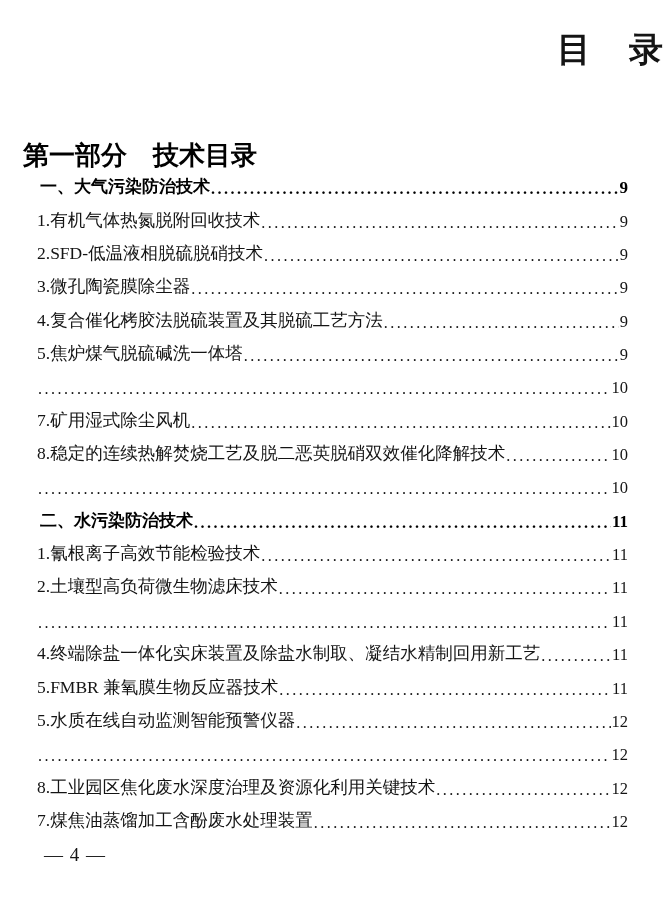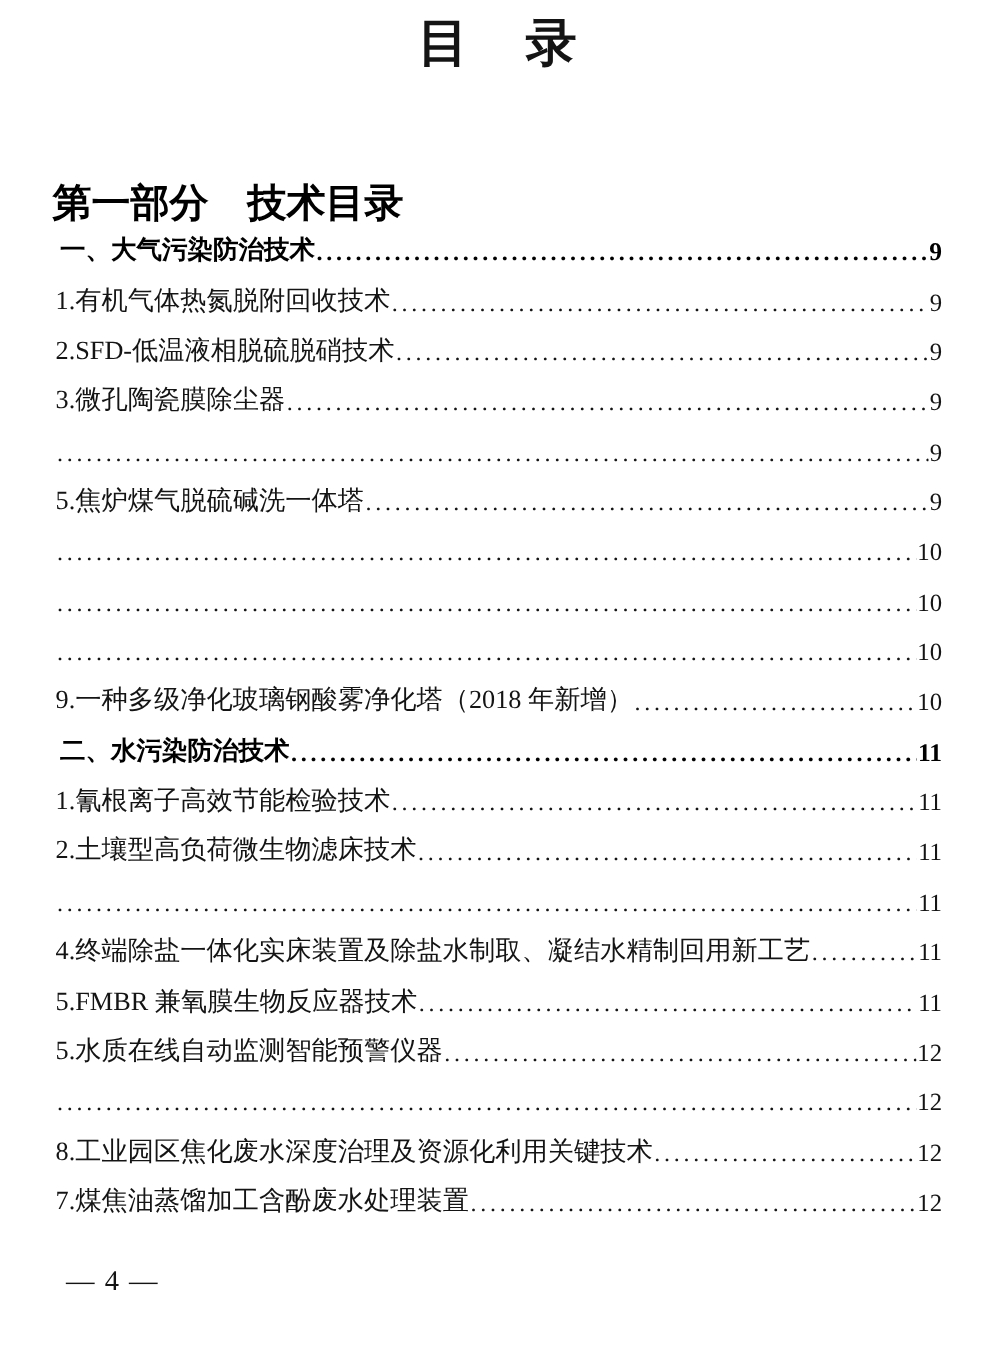--- a/index.html
+++ b/index.html
@@ -9,31 +9,31 @@
   body {
     width: 665px;
     height: 897px;
     background: #ffffff;
     position: relative;
     overflow: hidden;
     font-family: "Liberation Serif", serif;
     color: #141414;
   }
   .doc-title {
-    padding-top: 10px;
-    text-align: center;
+    padding-top: 30px;
+    text-align: right;
     font-size: 34px;
     line-height: 40px;
     font-weight: bold;
     letter-spacing: 2px;
     font-family: "Liberation Serif", serif;
   }
   .part-heading {
     margin-top: 72px;
-    padding-left: 35px;
+    padding-left: 23px;
     font-family: "Liberation Sans", sans-serif;
     font-weight: bold;
     font-size: 26px;
     line-height: 26px;
     color: #000000;
   }
   .toc-list {
     width: 665px;
     box-sizing: border-box;
     padding-right: 37px;
@@ -116,42 +116,44 @@
       <span class="label">2.SFD-低温液相脱硫脱硝技术</span>
       <span class="dots"></span>
       <span class="page-num">9</span>
     </div>
     <div class="row item">
       <span class="label">3.微孔陶瓷膜除尘器</span>
       <span class="dots"></span>
       <span class="page-num">9</span>
     </div>
     <div class="row item">
+      <span class="label">4.复合催化栲胶法脱硫装置及其脱硫工艺方法</span>
       <span class="dots"></span>
       <span class="page-num">9</span>
     </div>
     <div class="row item">
       <span class="label">5.焦炉煤气脱硫碱洗一体塔</span>
       <span class="dots"></span>
       <span class="page-num">9</span>
     </div>
     <div class="row item">
       <span class="dots"></span>
       <span class="page-num">10</span>
     </div>
     <div class="row item">
-      <span class="dots"></span>
-      <span class="page-num">10</span>
-    </div>
-    <div class="row item">
-      <span class="dots"></span>
-      <span class="page-num">10</span>
-    </div>
-    <div class="row item">
-      <span class="label">9.一种多级净化玻璃钢酸雾净化塔（2018 年新增）</span>
+      <span class="label">7.矿用湿式除尘风机</span>
+      <span class="dots"></span>
+      <span class="page-num">10</span>
+    </div>
+    <div class="row item">
+      <span class="label">8.稳定的连续热解焚烧工艺及脱二恶英脱硝双效催化降解技术</span>
+      <span class="dots"></span>
+      <span class="page-num">10</span>
+    </div>
+    <div class="row item">
       <span class="dots"></span>
       <span class="page-num">10</span>
     </div>
     <div class="row section">
       <span class="label">二、水污染防治技术</span>
       <span class="dots"></span>
       <span class="page-num">11</span>
     </div>
     <div class="row item">
       <span class="label">1.氰根离子高效节能检验技术</span>

